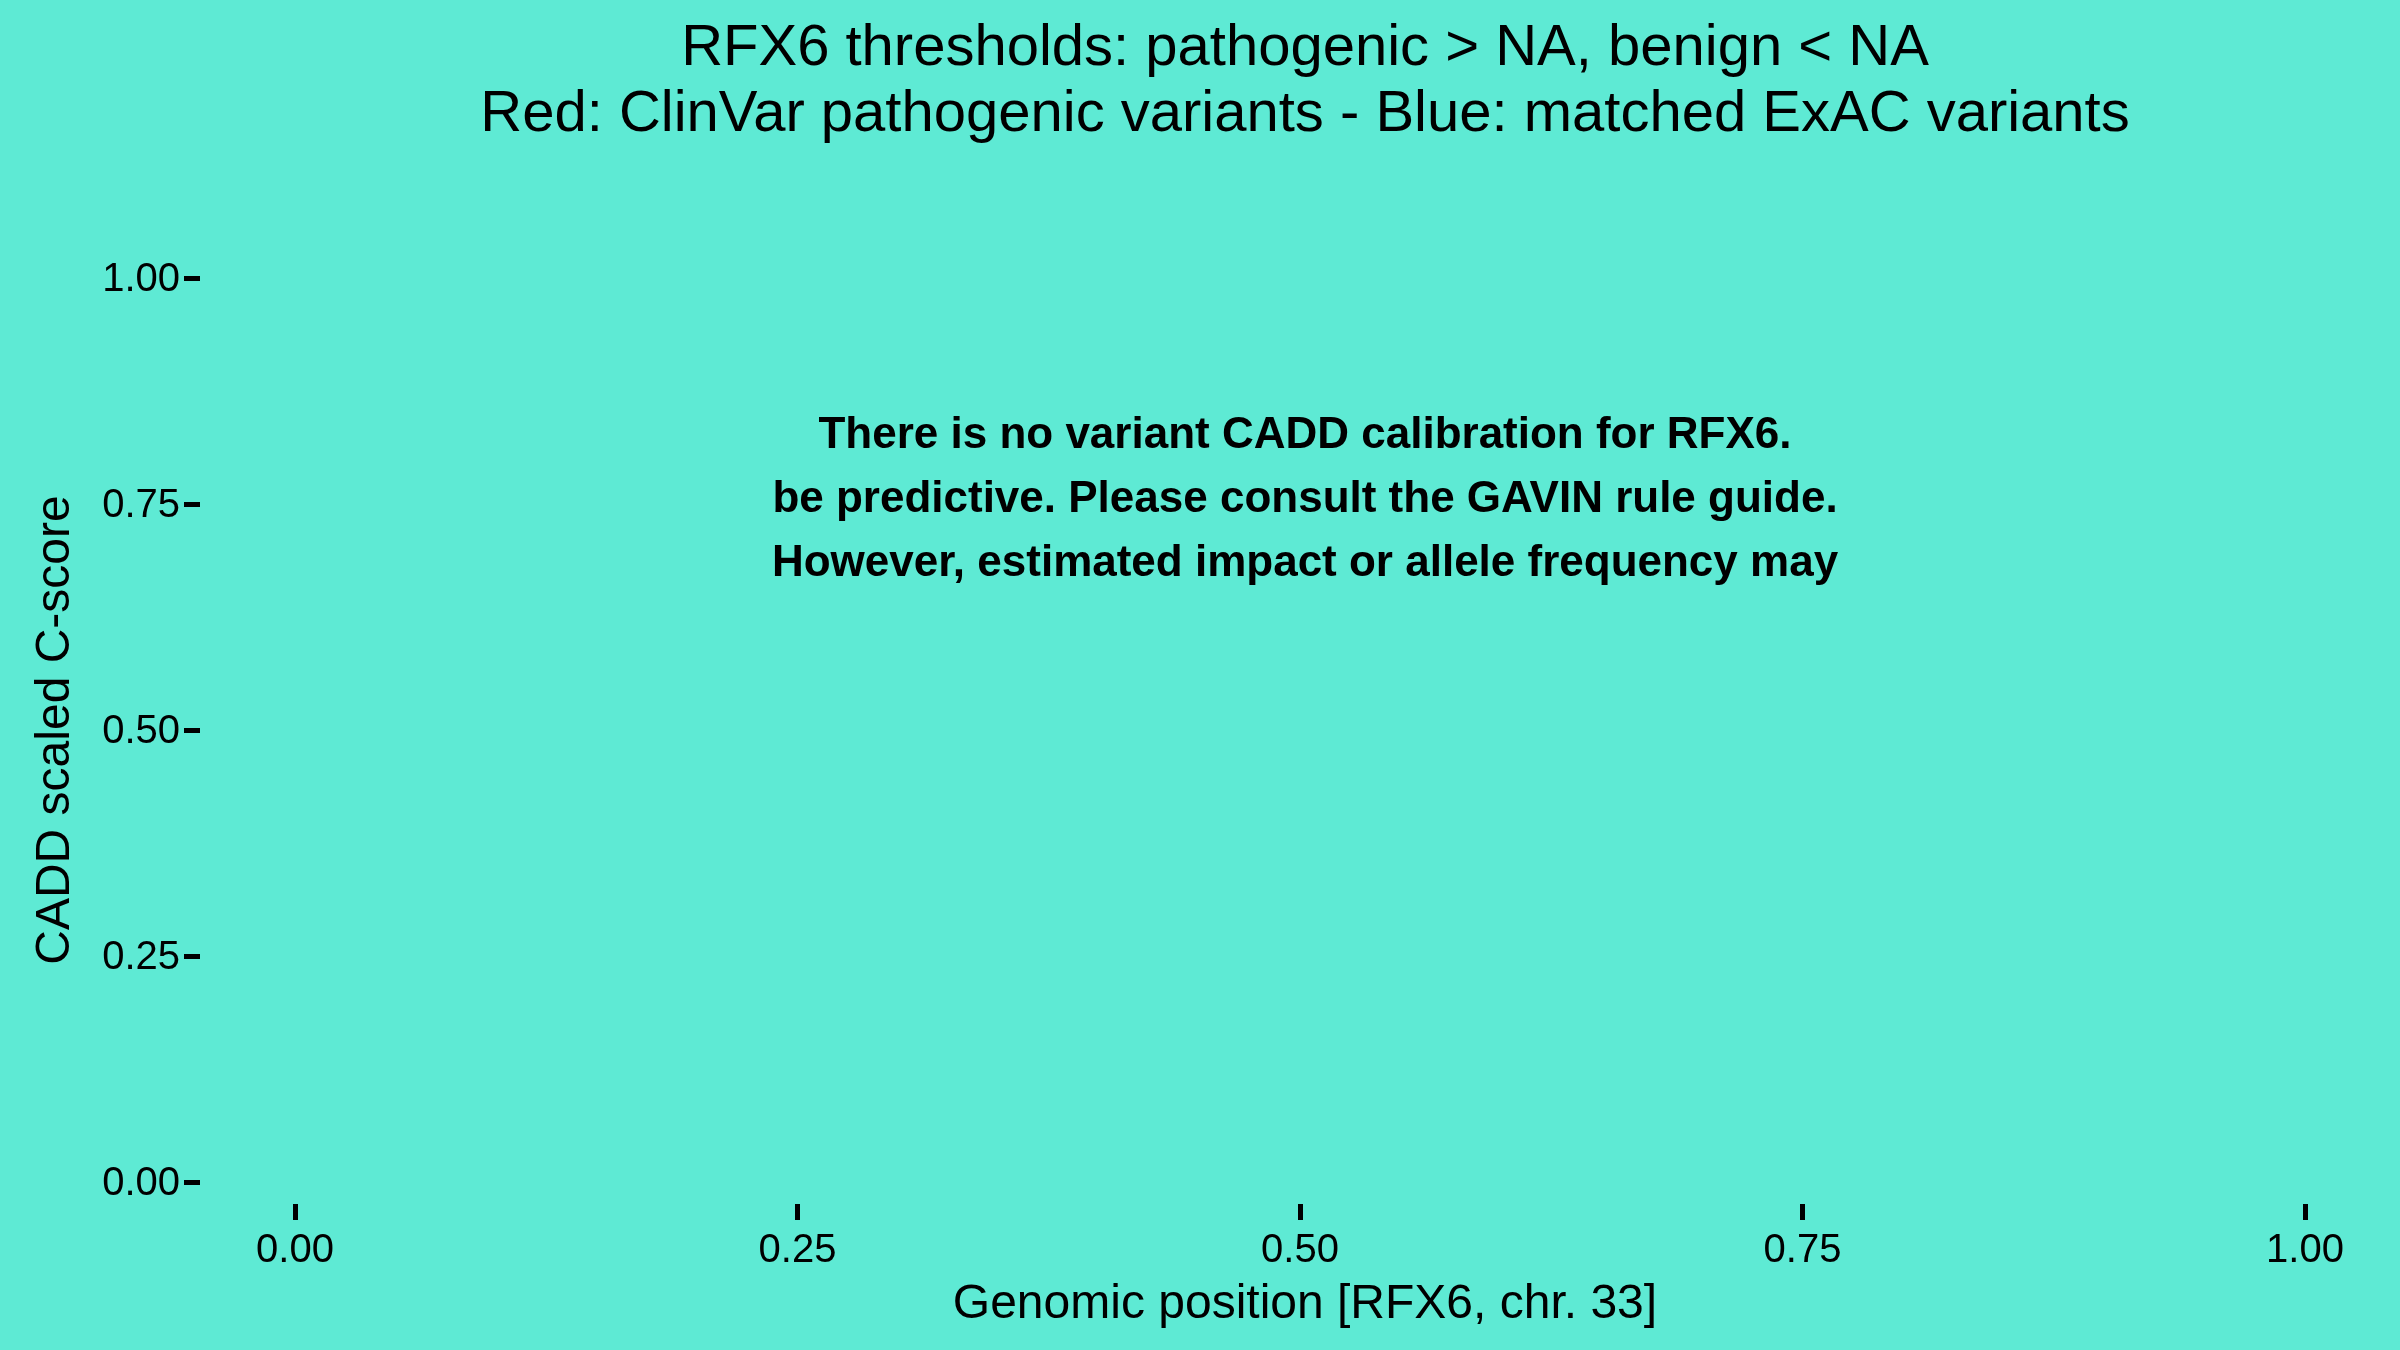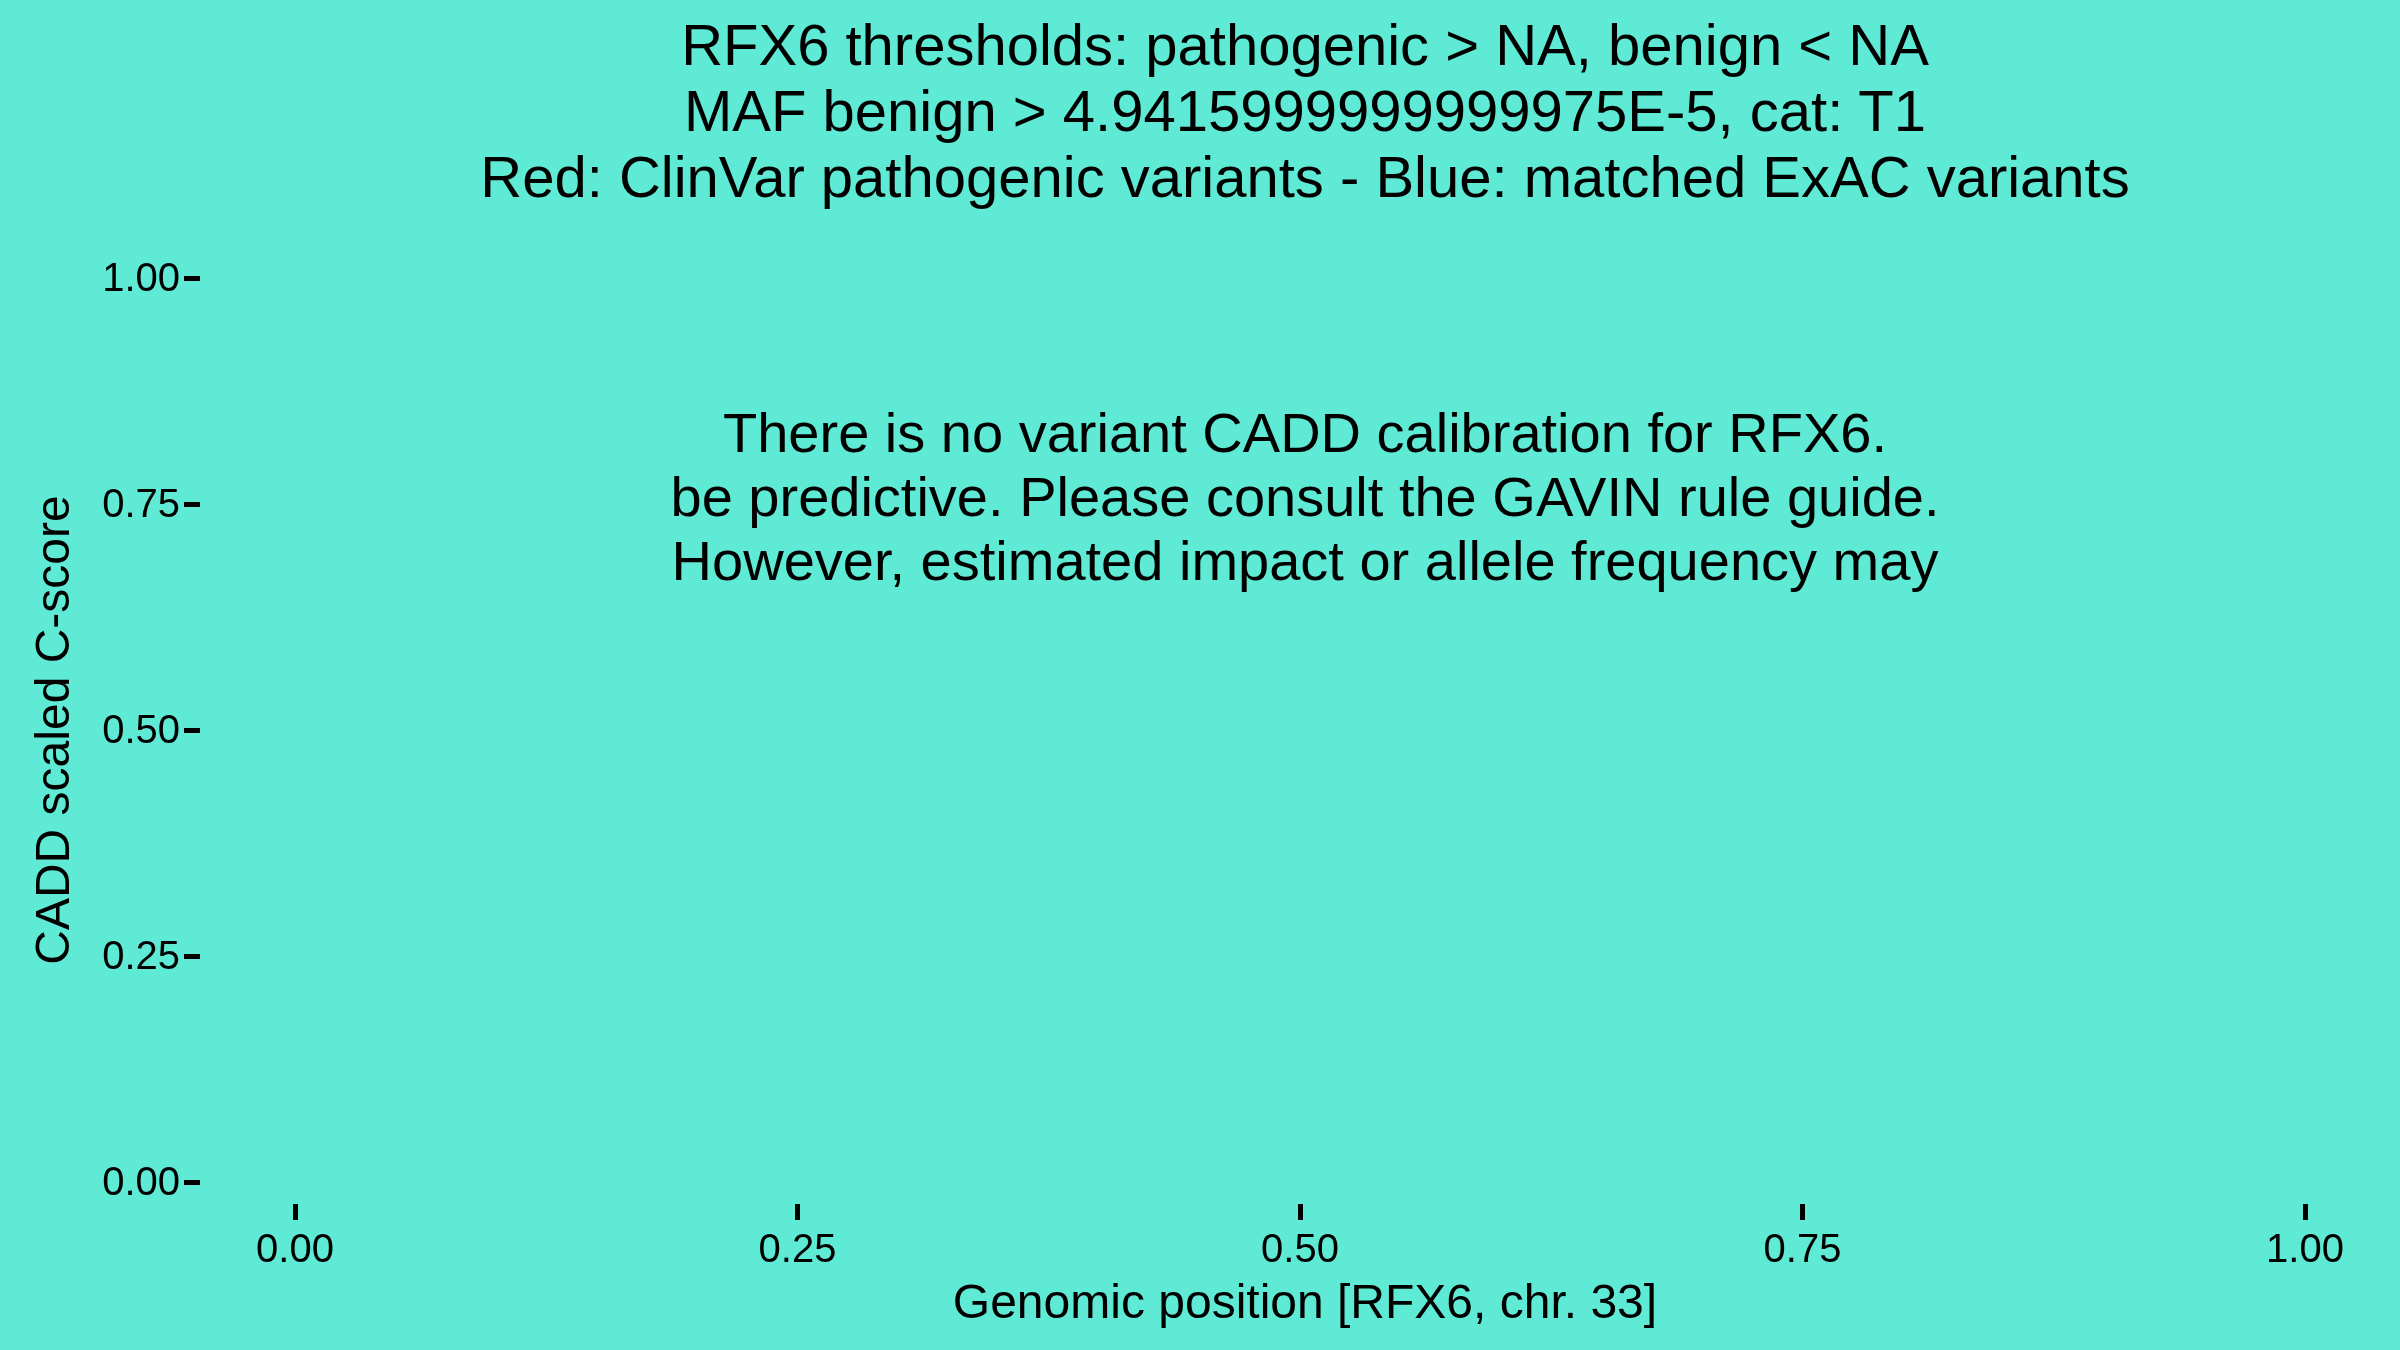--- a/index.html
+++ b/index.html
@@ -25,23 +25,24 @@
     font-size: 58px;
     line-height: 66px;
     white-space: nowrap;
   }
   .plot-annotation {
     position: absolute;
     top: 401px;
     left: 305px;
     width: 2000px;
     text-align: center;
-    font-size: 56px;
+    font-size: 44px;
     line-height: 64px;
     white-space: nowrap;
+    font-weight: bold;
   }
   .y-axis-title {
     position: absolute;
     top: 730px;
     left: 52px;
     transform: translate(-50%, -50%) rotate(-90deg);
     font-size: 48px;
     white-space: nowrap;
   }
   .x-axis-title {
@@ -85,21 +86,20 @@
     background: #000000;
   }
 </style>
 </head>
 <body>
 
 <div class="figure">
 
   <div class="plot-title">
     <div>RFX6 thresholds: pathogenic &gt; NA, benign &lt; NA</div>
-    <div>MAF benign &gt; 4.9415999999999975E-5, cat: T1</div>
     <div>Red: ClinVar pathogenic variants - Blue: matched ExAC variants</div>
   </div>
 
   <div class="y-axis-title">CADD scaled C-score</div>
 
   <div class="plot-annotation">
     <div>There is no variant CADD calibration for RFX6.</div>
     <div>be predictive. Please consult the GAVIN rule guide.</div>
     <div>However, estimated impact or allele frequency may</div>
   </div>

